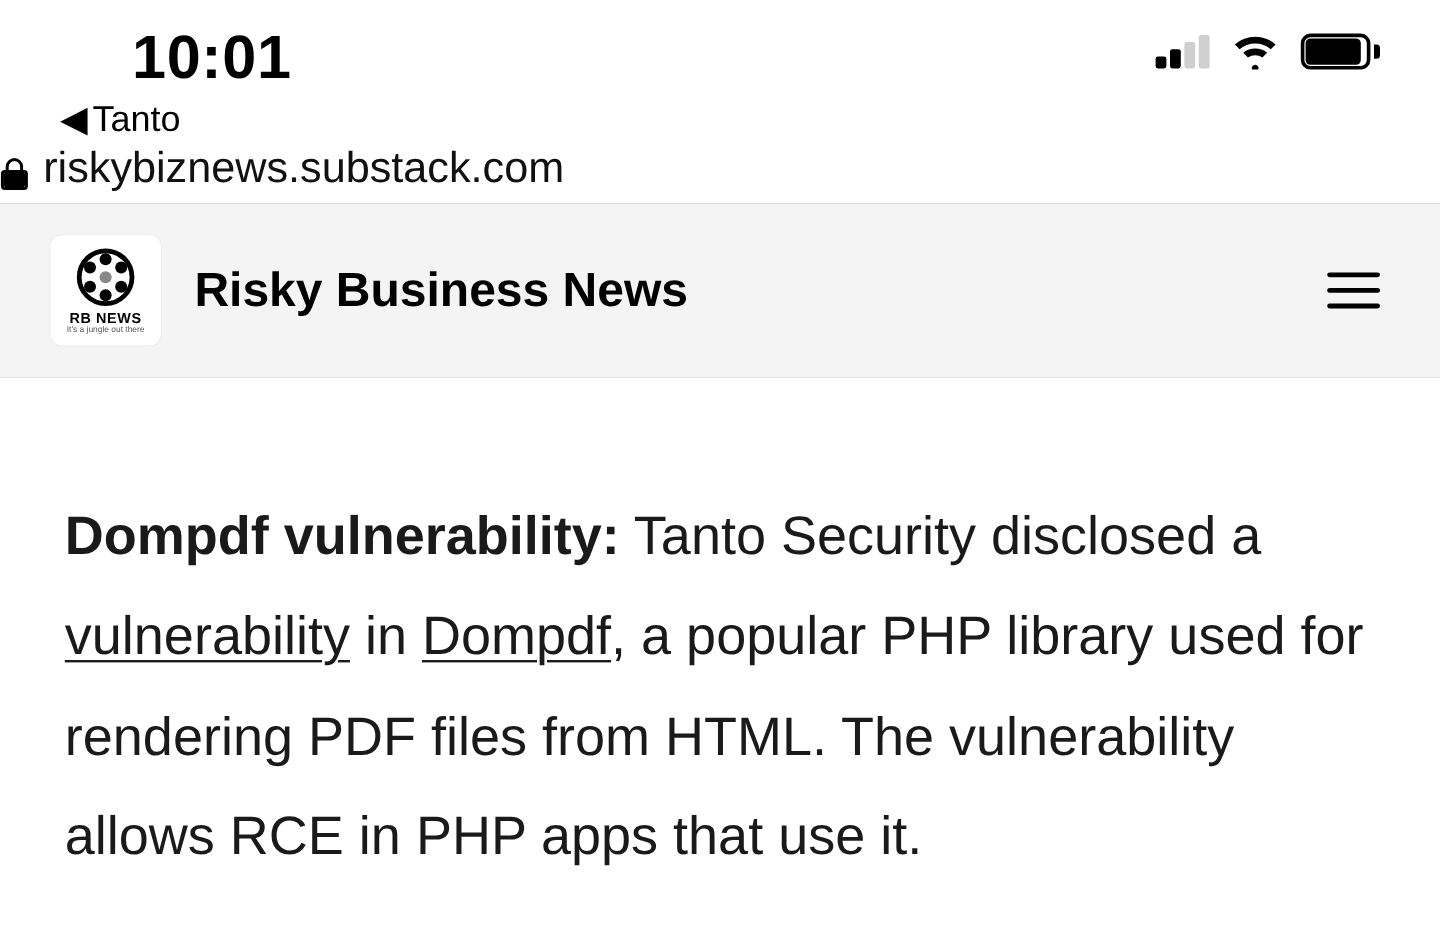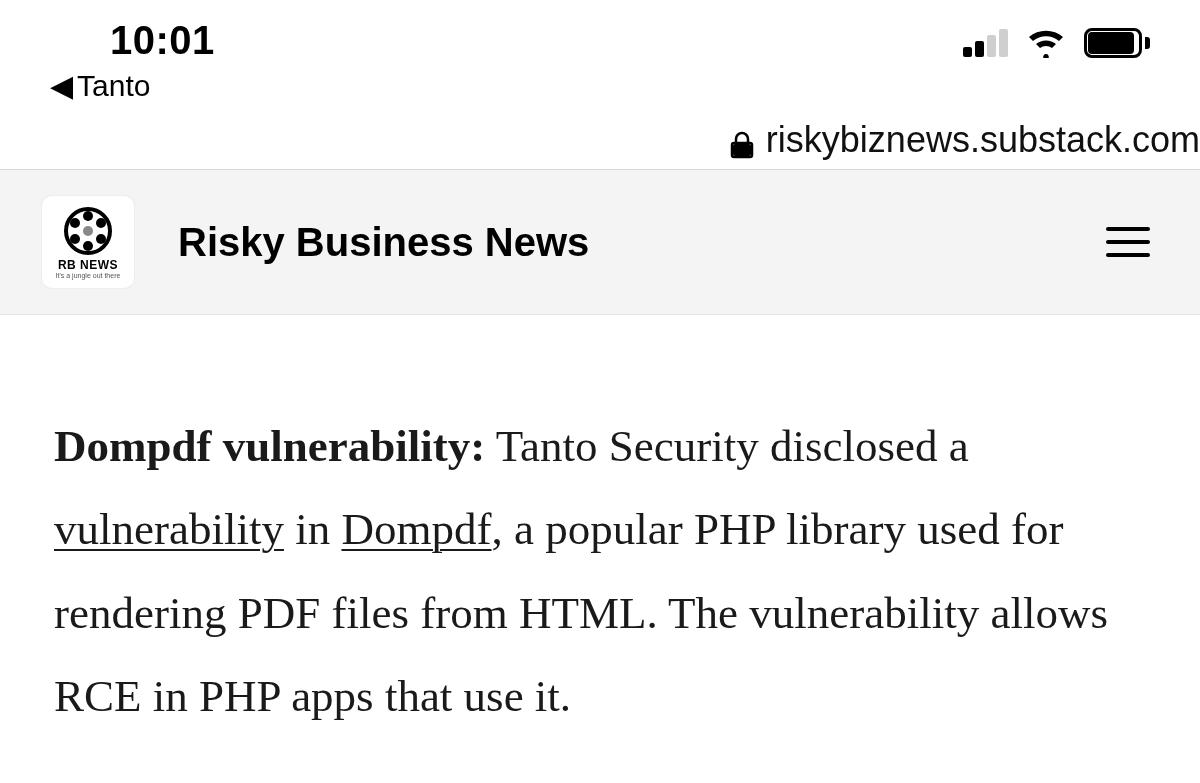--- a/index.html
+++ b/index.html
@@ -14,21 +14,21 @@
 
   
   .status-bar {
     display: flex;
     justify-content: space-between;
     align-items: flex-start;
     padding: 18px 50px 0 50px;
     height: 110px;
   }
   .status-left { display: flex; flex-direction: column; gap: 6px; }
-  .time { font-size: 40px; font-weight: 600; letter-spacing: 0.5px; padding-left: 60px; }
+  .time { font-size: 51px; font-weight: 600; letter-spacing: 0.5px; padding-left: 60px; }
   .back-app {
     display: flex; align-items: center; gap: 4px;
     font-size: 30px; font-weight: 400;
     cursor: pointer;
   }
   .back-chevron { font-size: 30px; line-height: 1; }
   .status-right {
     display: flex; align-items: center; gap: 18px;
     padding-top: 10px;
   }
@@ -56,54 +56,54 @@
     position:absolute; left:4px; top:4px; bottom:4px; width: 46px;
     background:#000; border-radius:4px;
   }
   .battery-cap {
     position:absolute; right:0; top:9px; width:5px; height:12px;
     background:#000; border-radius:0 3px 3px 0;
   }
 
   
   .url-bar {
-    display:flex; align-items:center; justify-content:flex-end;
+    display:flex; align-items:center; justify-content:flex-start;
     gap: 12px;
     height: 60px;
     font-size: 36px;
     color:#111;
     border-bottom: 1px solid #d9d9d9;
   }
   .lock-icon { width: 24px; height: 28px; }
 
   
   .site-header {
     display:flex; align-items:center; justify-content:space-between;
     padding: 26px 42px;
     background: #f4f4f4;
     border-bottom: 1px solid #e3e3e3;
   }
-  .site-left { display:flex; align-items:center; gap: 44px; }
+  .site-left { display:flex; align-items:center; gap: 28px; }
   .logo-box {
     width: 92px; height: 92px; background:#fff; border-radius:10px;
     display:flex; flex-direction:column; align-items:center; justify-content:center;
     box-shadow: 0 0 0 1px #eee;
   }
   .logo-svg { width:56px; height:50px; }
   .logo-text1 { font-size:12px; font-weight:800; letter-spacing:0.5px; margin-top:2px;}
   .logo-text2 { font-size:7px; color:#555; }
   .site-title { font-size: 40px; font-weight: 700; text-align: right; }
 
   .hamburger { display:flex; flex-direction:column; gap:9px; cursor:pointer; padding:8px;}
   .hamburger span { display:block; width:44px; height:4px; background:#000; border-radius:2px;}
 
   
   .article {
     padding: 90px 54px 40px 54px;
-    font-family: Liberation Serif, serif;
+    font-family: Liberation Sans, sans-serif;
     font-size: 45px;
     line-height: 1.85;
     color: #1a1a1a;
   }
   .article .bold { font-weight: 700; }
   .article .ulink { text-decoration: underline; text-decoration-thickness: 2px; text-underline-offset: 5px; }
 </style>
 </head>
 <body>
 

